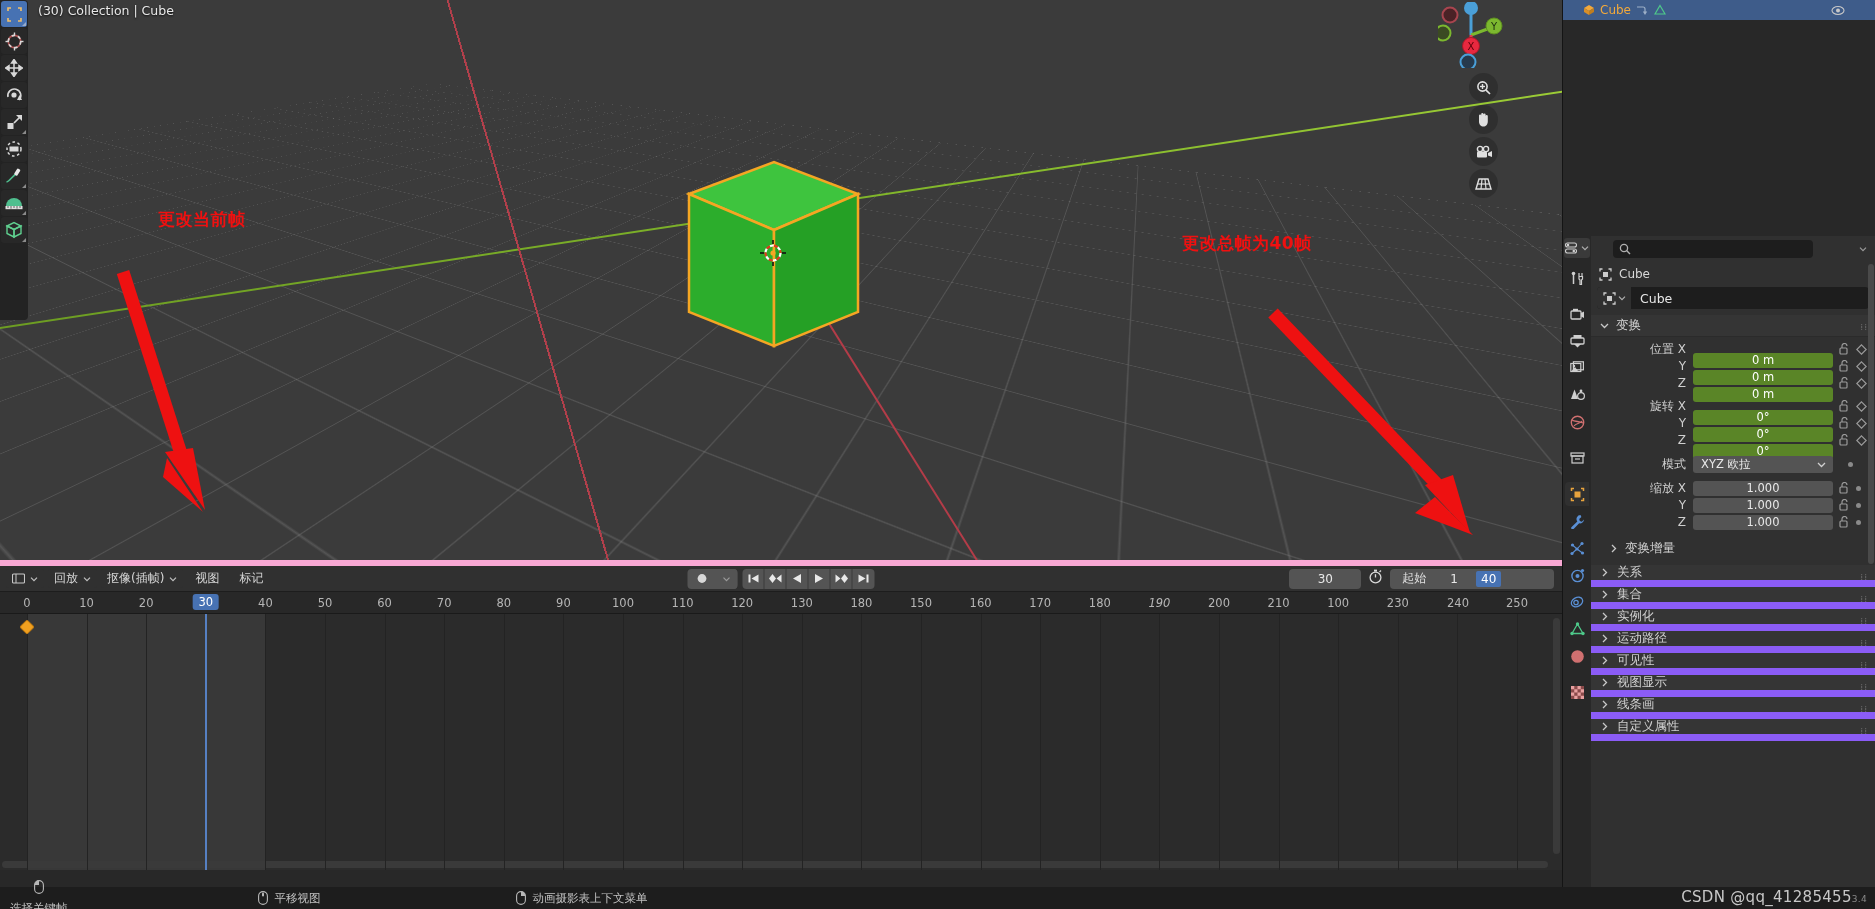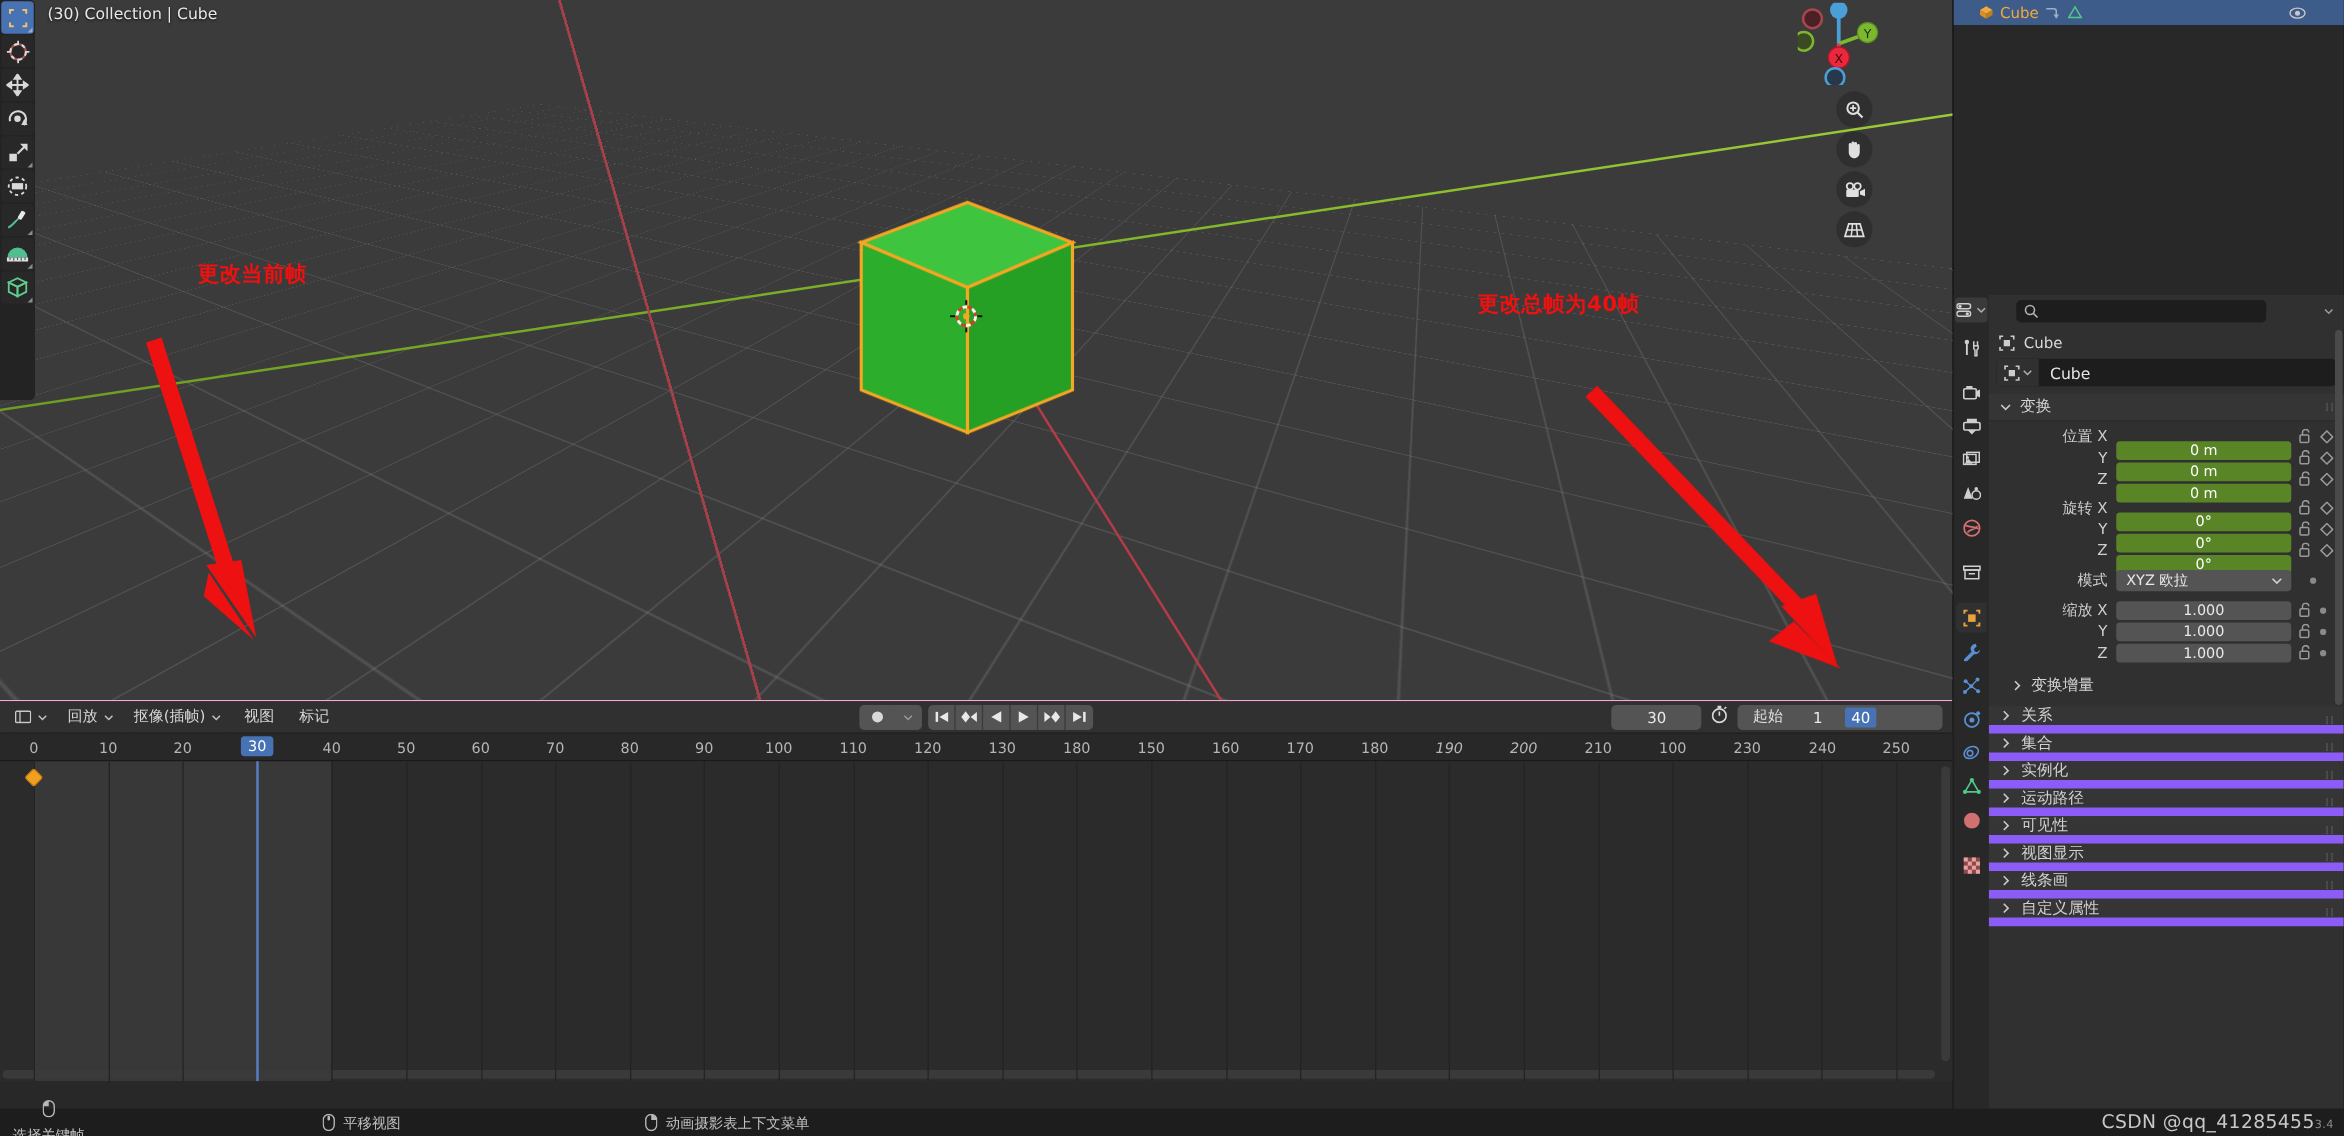--- a/index.html
+++ b/index.html
@@ -91,21 +91,21 @@
     display: flex; align-items: center; justify-content: center;
   }
   #nav-zoom { top: 73px; }
   #nav-pan  { top: 105px; }
   #nav-cam  { top: 137px; }
   #nav-ortho{ top: 169px; }
 
   
   #timeline {
     position: absolute; left: 0; top: 560px; width: 1562px; height: 327px;
-    background: #282828; border-top: 1px solid #f9a8d4;
+    background: #282828; border-top: 6px solid #f9a8d4;
   }
   #tl-header {
     height: 26px; background: #303030; display: flex; align-items: center;
     padding: 0 6px; gap: 4px; border-bottom: 1px solid #1d1d1d; position: relative;
   }
   .hdr-drop {
     display: flex; align-items: center; gap: 5px; height: 19px;
     padding: 0 6px; background: #303030; border-radius: 3px;
     font-size: 12px; color: #d6d6d6; cursor: default;
   }
@@ -587,21 +587,21 @@
         <div class="tick-lbl" style="left: 623px;">100</div>
         <div class="tick-lbl" style="left: 682.6px;">110</div>
         <div class="tick-lbl" style="left: 742.2px;">120</div>
         <div class="tick-lbl" style="left: 801.8px;">130</div>
         <div class="tick-lbl" style="left: 861.4px;">180</div>
         <div class="tick-lbl" style="left: 921px;">150</div>
         <div class="tick-lbl" style="left: 980.6px;">160</div>
         <div class="tick-lbl" style="left: 1040.2px;">170</div>
         <div class="tick-lbl" style="left: 1099.8px;">180</div>
         <div class="tick-lbl" style="left: 1159.4px; font-style: italic;">190</div>
-        <div class="tick-lbl" style="left: 1219px; font-style: italic;">200</div>
+        <div class="tick-lbl" style="left: 1219px;">200</div>
         <div class="tick-lbl" style="left: 1278.6px;">210</div>
         <div class="tick-lbl" style="left: 1338.2px;">100</div>
         <div class="tick-lbl" style="left: 1397.8px;">230</div>
         <div class="tick-lbl" style="left: 1458px;">240</div>
         <div class="tick-lbl" style="left: 1517px;">250</div>
         <div id="playhead-badge" style="left: 205.8px;">30</div>
       </div>
 
     <div id="tl-body">
       <div id="tl-range-hl" style="left: 27px; width: 238.4px;"></div>

